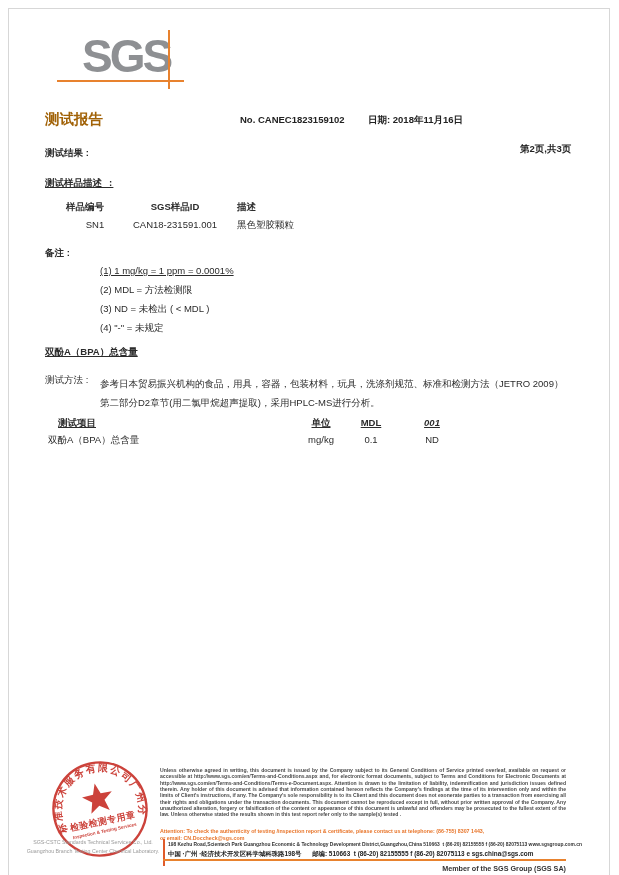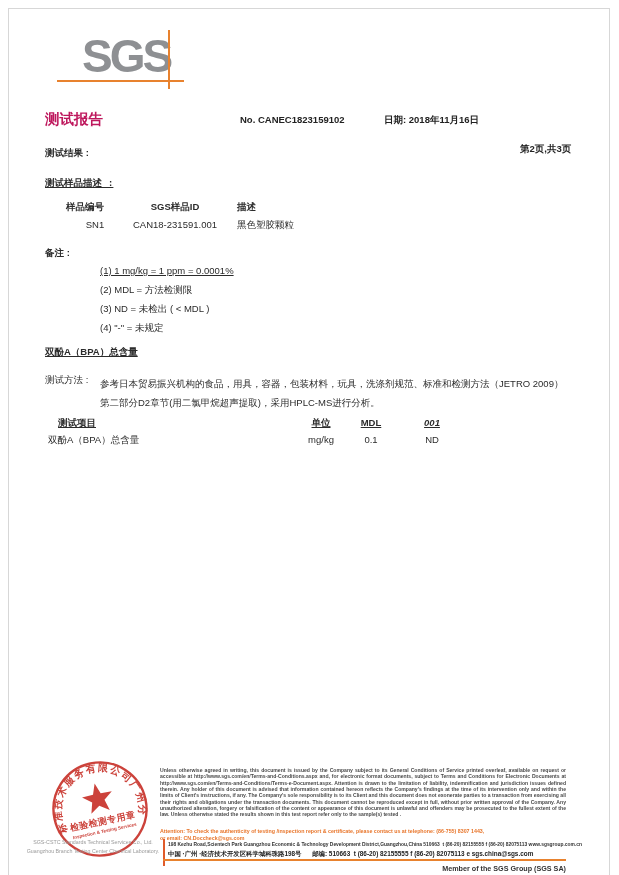--- a/index.html
+++ b/index.html
@@ -9,21 +9,21 @@
     color:#2b2b2b;overflow:hidden;
   }
   .abs{position:absolute;white-space:nowrap;}
   
   .sheet-edge{position:absolute;background:#d7d7d7;}
   
   .logo-text{font-weight:800;font-size:46px;letter-spacing:-3px;color:#8e9093;line-height:1;}
   .orange-hline{position:absolute;height:2px;background:#e8822e;}
   .orange-vline{position:absolute;width:2px;background:#e8822e;}
   
-  .doc-title{font-size:14.5px;font-weight:700;color:#be185d;}
+  .doc-title{font-size:14.5px;font-weight:700;color:#a16207;}
   .hdr-meta{font-size:9.5px;font-weight:600;color:#222;}
   
   .t{font-size:9.5px;color:#2b2b2b;}
   .b{font-weight:700;}
   .u{text-decoration:underline;}
   .i{font-style:italic;}
   .ctr{text-align:center;}
   
   .legal{
     position:absolute;left:160px;top:767px;width:406px;height:60px;
@@ -45,21 +45,21 @@
 <div class="sheet-edge" style="left:8px;top:8px;width:1px;height:867px;"></div>
 <div class="sheet-edge" style="left:8px;top:8px;width:602px;height:1px;"></div>
 <div class="sheet-edge" style="left:609px;top:8px;width:1px;height:867px;"></div>
 
 <div class="abs logo-text" style="left:82px;top:33px;">SGS</div>
 <div class="orange-hline" style="left:57px;top:80px;width:127px;"></div>
 <div class="orange-vline" style="left:168px;top:30px;height:59px;"></div>
 
 <div class="abs doc-title" style="left:45px;top:110px;">测试报告</div>
 <div class="abs hdr-meta" style="left:218px;top:114px;padding-left:22px;">No. CANEC1823159102</div>
-<div class="abs hdr-meta" style="left:384px;top:114px;">日期: 2018年11月16日</div>
+<div class="abs hdr-meta" style="left:368px;top:114px;">日期: 2018年11月16日</div>
 <div class="abs hdr-meta" style="left:520px;top:114px;margin-top:29px;">第2页,共3页</div>
 
 <div class="abs t b" style="left:45px;top:147px;">测试结果 :</div>
 <div class="abs t b u" style="left:45px;top:177px;font-family:Liberation Mono, monospace;">测试样品描述 :</div>
 
 <div class="abs t b ctr" style="left:45px;top:201px;width:80px;">样品编号</div>
 <div class="abs t b ctr" style="left:125px;top:201px;width:100px;">SGS样品ID</div>
 <div class="abs t b" style="left:237px;top:201px;">描述</div>
 <div class="abs t ctr" style="left:55px;top:219px;width:80px;">SN1</div>
 <div class="abs t ctr" style="left:125px;top:219px;width:100px;">CAN18-231591.001</div>

